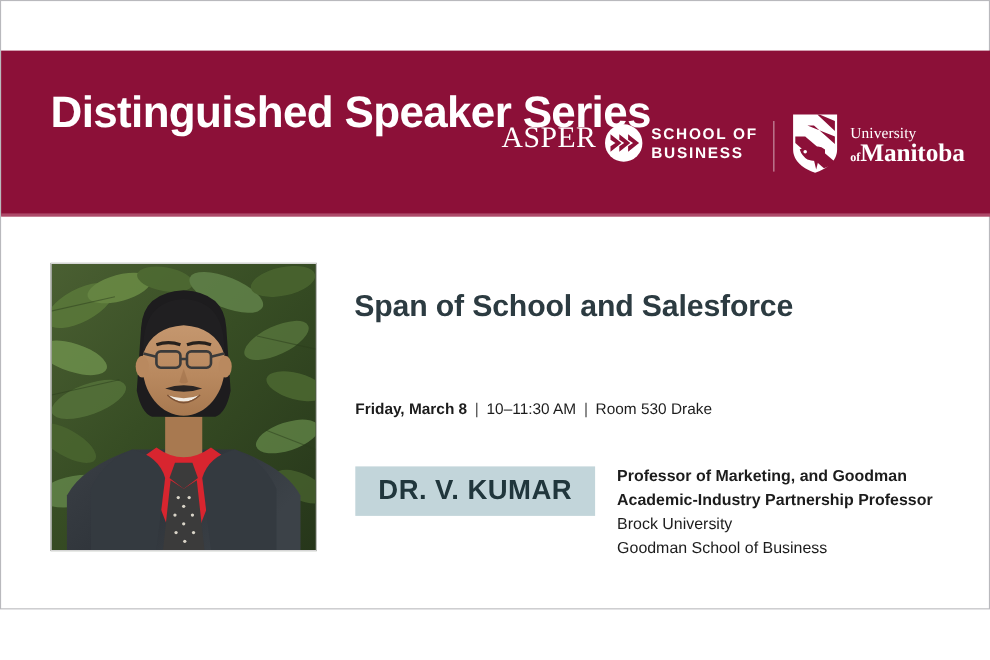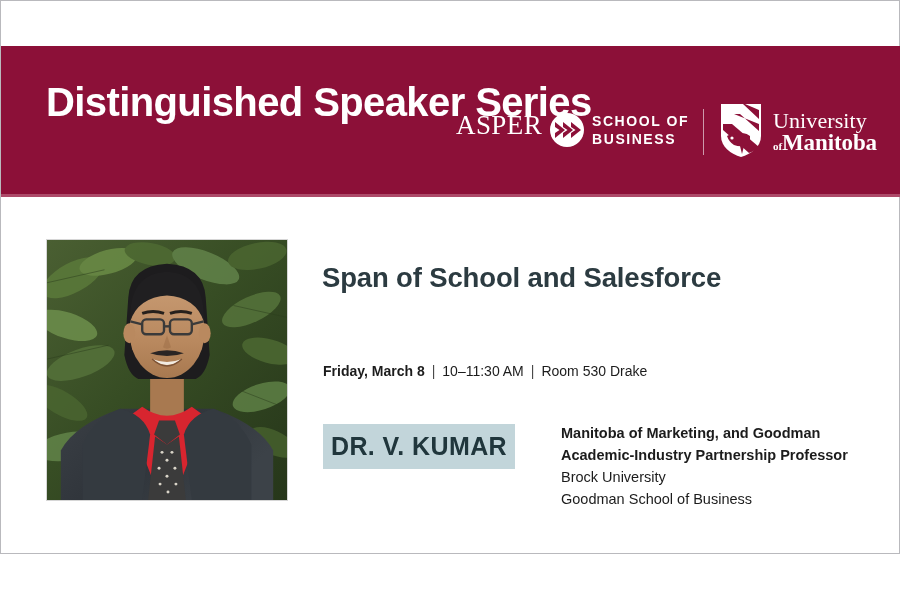--- a/index.html
+++ b/index.html
@@ -108,21 +108,21 @@
     display: flex;
     align-items: center;
     gap: 9px;
   }
   .uofm-wordmark {
     color: #ffffff;
     font-family: "Liberation Serif", serif;
     line-height: 0.97;
   }
   .uofm-line1 {
-    font-size: 22px;
+    font-size: 14px;
     letter-spacing: 0.1px;
   }
   .uofm-line2 {
     font-size: 23px;
     font-weight: bold;
     letter-spacing: -0.1px;
   }
   .uofm-of {
     font-size: 11px;
     font-weight: bold;
@@ -170,21 +170,21 @@
     padding: 0 7px;
     font-weight: normal;
   }
   .talk-meta .meta-time,
   .talk-meta .meta-room { font-weight: normal; }
 
   .speaker-name-box {
     position: absolute;
     left: 322px;
     top: 423px;
-    width: 192px;
+    width: 218px;
     height: 45px;
     background: #c2d5da;
     display: flex;
     align-items: center;
     justify-content: center;
   }
   .speaker-name {
     color: #20363c;
     font-size: 25px;
     font-weight: bold;
@@ -356,19 +356,19 @@
     <span style="display:block">Span of School and Salesforce</span>
   </div>
 
   <div class="talk-meta"><span class="meta-date">Friday, March 8</span><span class="meta-sep">|</span><span class="meta-time">10–11:30 AM</span><span class="meta-sep">|</span><span class="meta-room">Room 530 Drake</span></div>
 
   <div class="speaker-name-box">
     <span class="speaker-name">DR. V. KUMAR</span>
   </div>
 
   <div class="speaker-affiliation">
-    <span class="aff-line aff-strong">Manitoba of Marketing, and Goodman</span>
+    <span class="aff-line aff-strong">Professor of Marketing, and Goodman</span>
     <span class="aff-line aff-strong">Academic-Industry Partnership Professor</span>
     <span class="aff-line">Brock University</span>
     <span class="aff-line">Goodman School of Business</span>
   </div>
 
 </div>
 
 </body></html>

